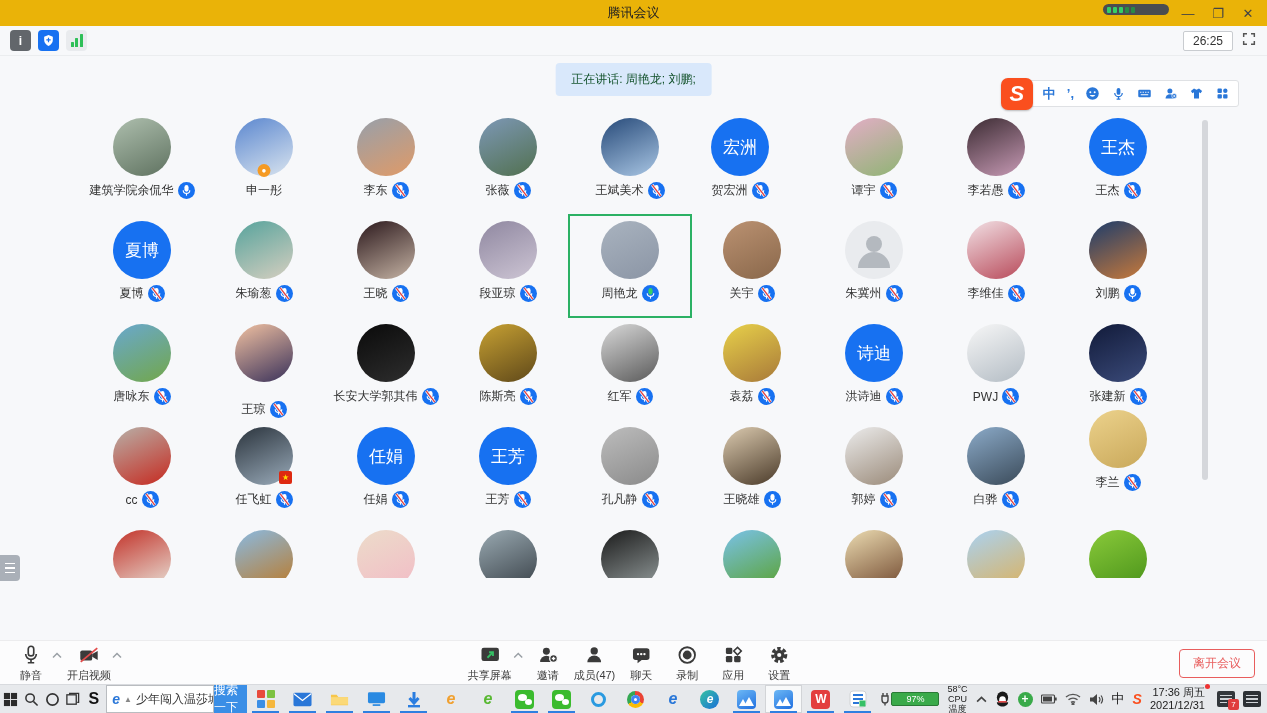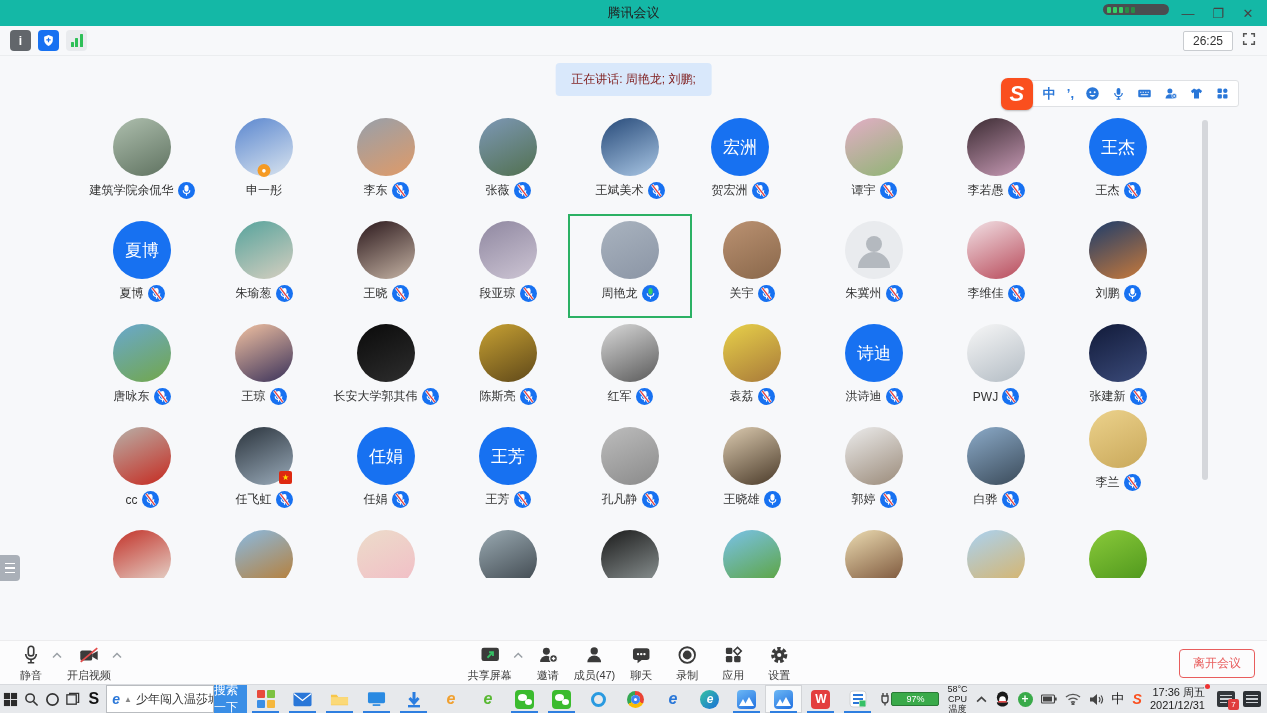--- a/index.html
+++ b/index.html
@@ -1,41 +1,41 @@
 <!DOCTYPE html>
 <html><head>
 <meta charset="utf-8">
 <style>
   * { margin:0; padding:0; box-sizing:border-box; }
   html,body { width:1267px; height:713px; overflow:hidden; font-family:"Liberation Sans","DejaVu Sans",sans-serif; }
   body { background:#f7f8fa; position:relative; }
 
   
-  .titlebar { position:absolute; top:0; left:0; right:0; height:26px; background:#14b8a6; display:flex; align-items:center; }
+  .titlebar { position:absolute; top:0; left:0; right:0; height:26px; background:#eab308; display:flex; align-items:center; }
   .titlebar .title { position:absolute; left:50%; transform:translateX(-50%); font-size:13px; color:#222; }
   .rec-meter { position:absolute; left:1103px; top:4px; width:66px; height:11px; background:#4a4d50; border-radius:6px; display:flex; align-items:center; padding:0 4px; gap:2px; }
   .rec-meter i { width:4px; height:6px; background:#35d065; border-radius:1px; }
   .rec-meter i.dim { background:#2a8a46; }
   .win-controls { position:absolute; right:4px; top:0; display:flex; height:26px; }
   .win-btn { width:30px; height:26px; display:flex; align-items:center; justify-content:center; color:#444; font-size:13px; cursor:default; }
 
   
   .subheader { position:absolute; top:26px; left:0; right:0; height:30px; background:#f7f8fa; border-bottom:1px solid #ebedef; display:flex; align-items:center; padding:0 10px; }
   .sh-left { display:flex; gap:7px; }
   .sh-tile { width:21px; height:21px; border-radius:4px; display:flex; align-items:center; justify-content:center; }
   .sh-tile.info { background:#62666b; color:#fff; font-size:12px; font-weight:bold; }
   .sh-tile.shield { background:#1771f1; }
   .sh-tile.net { background:#e9ebee; display:flex; align-items:flex-end; gap:1.5px; padding:4px; }
   .sh-tile.net i { width:3px; background:#2fbf58; border-radius:0.5px; }
   .sh-right { margin-left:auto; display:flex; align-items:center; gap:8px;padding-left:14px; }
   .timer-box { border:1px solid #c9ccd0; background:#fff; border-radius:2px; padding:2px 9px; font-size:12px; color:#333; }
 
   
   .main { position:absolute; top:56px; left:0; right:0; height:584px; background:#f7f8fa; }
-  .banner { position:absolute; left:50%; transform:translateX(-50%); top:7px; background:#d9e8fb; color:#7f1d1d; font-size:12px; padding:8px 16px; border-radius:4px; white-space:nowrap; }
+  .banner { position:absolute; left:50%; transform:translateX(-50%); top:7px; background:#d9e8fb; color:#14532d; font-size:12px; padding:8px 16px; border-radius:4px; white-space:nowrap; }
 
   .sogou-bar { position:absolute; right:28px; top:24px; height:27px; background:#fff; border:1px solid #dfe1e4; border-radius:3px; display:flex; align-items:center; padding:0 8px 0 26px; gap:11px; }
   .sogou-logo { position:absolute; left:-16px; top:-3px; width:32px; height:32px; background:#fa4f1e; border-radius:7px; color:#fff; font-weight:bold; font-size:22px; font-style:italic; display:flex; align-items:center; justify-content:center; box-shadow:0 1px 2px rgba(0,0,0,.25); }
   .sg-ic { color:#2a77d8; font-size:13px; font-weight:bold; display:flex; align-items:center; }
   .sg-ic svg { width:15px; height:15px; display:block; }
 
   
   .grid-clip { position:absolute; left:81px; top:56px; width:1098px; height:466px; overflow:hidden; }
   .cell { position:absolute; width:122px; height:102px; display:flex; flex-direction:column; align-items:center; }
   .cell.selected { outline:2px solid #2bb164; outline-offset:-1px; }
@@ -487,21 +487,21 @@
               <circle cx="12" cy="12" r="12" fill="#1771f1"></circle>
               <rect x="9.1" y="4.4" width="5.8" height="9.2" rx="2.9" fill="#fff"></rect>
               <path d="M7.4 11.5a4.6 4.6 0 0 0 9.2 0" stroke="#fff" stroke-width="1.6" fill="none"></path>
               <line x1="12" y1="16.3" x2="12" y2="19.3" stroke="#fff" stroke-width="1.6"></line>
               <line x1="6" y1="4" x2="18" y2="20" stroke="#fff" stroke-width="4.2"></line>
               <line x1="6" y1="4" x2="18" y2="20" stroke="#e04444" stroke-width="2"></line>
             </svg>
           </span>
         </div>
       </div>
-      <div class="cell" style="left: 122px; top: 206px;">
+      <div class="cell" style="left: 122px; top: 206px; gap: 13px;">
         <div class="avatar" style="background:linear-gradient(155deg,#f2c2a2,#39315a)"></div>
         <div class="nameline">
           <span>王琼</span>
           <span class="mic-badge">
             <svg viewBox="0 0 24 24">
               <circle cx="12" cy="12" r="12" fill="#1771f1"></circle>
               <rect x="9.1" y="4.4" width="5.8" height="9.2" rx="2.9" fill="#fff"></rect>
               <path d="M7.4 11.5a4.6 4.6 0 0 0 9.2 0" stroke="#fff" stroke-width="1.6" fill="none"></path>
               <line x1="12" y1="16.3" x2="12" y2="19.3" stroke="#fff" stroke-width="1.6"></line>
               <line x1="6" y1="4" x2="18" y2="20" stroke="#fff" stroke-width="4.2"></line>

